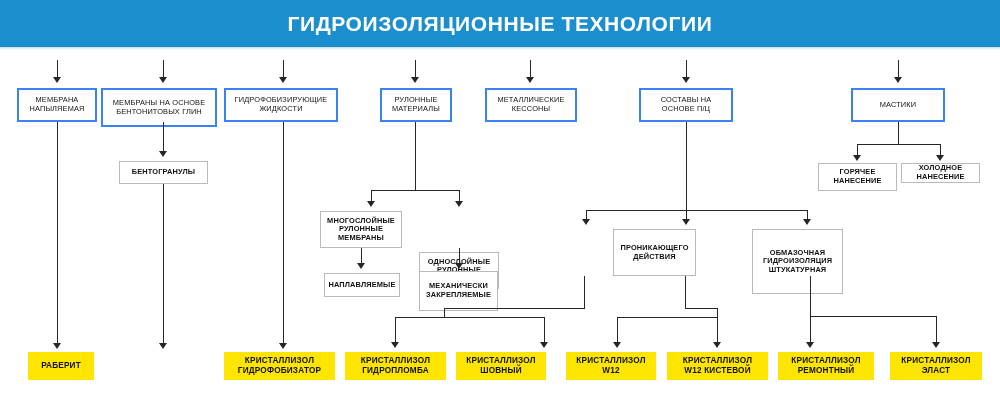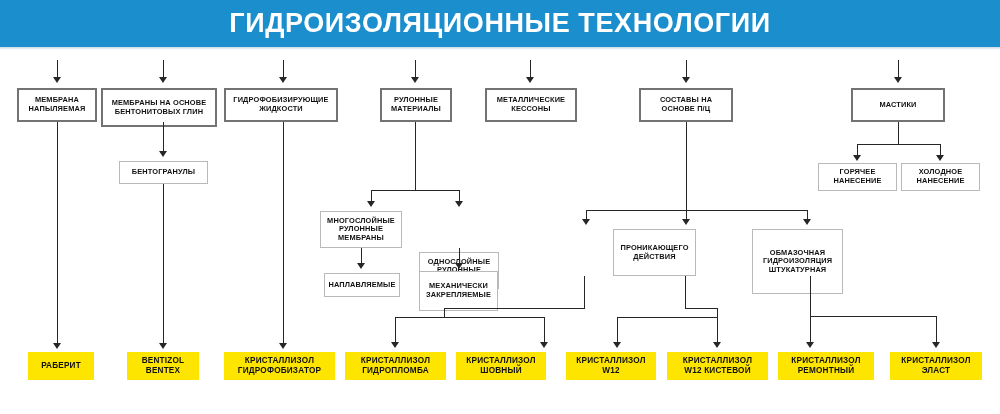--- a/index.html
+++ b/index.html
@@ -13,21 +13,21 @@
 
   
   .banner{
     position:absolute;left:0;top:0;width:1000px;height:47px;
     background:#1b8ecd;
   }
   .banner-title{
     position:absolute;left:0;top:0;width:1000px;height:47px;
     display:flex;align-items:center;justify-content:center;
     color:#ffffff;
-    font-size:27px;font-weight:bold;letter-spacing:.6px;
+    font-size:21px;font-weight:bold;letter-spacing:.6px;
     text-transform:uppercase;
     white-space:nowrap;
   }
   .banner-shadow{
     position:absolute;left:0;top:47px;width:1000px;height:3px;
     background:linear-gradient(#c9dbe6,#ffffff);
   }
 
   
   .node{
@@ -36,22 +36,22 @@
     display:flex;align-items:center;justify-content:center;
     text-align:center;
     line-height:1.16;
     text-transform:uppercase;
     color:#111111;
     background:#ffffff;
     padding:1px 2px;
   }
   .node span{display:block;}
   .node.blue{
-    border:2px solid #737373;
-    font-size:7.4px;font-weight:bold;letter-spacing:.15px;
+    border:2px solid #3b82f6;
+    font-size:7.4px;font-weight:normal;letter-spacing:.15px;
   }
   .node.grey{
     border:1px solid #b9b9b9;
     font-size:7.4px;font-weight:bold;letter-spacing:.15px;
   }
   .node.yellow{
     border:none;background:#fde500;
     font-size:8.2px;font-weight:bold;letter-spacing:.2px;
   }
 
@@ -260,39 +260,33 @@
   <div class="ln v" style="left:940px;top:144px;height:12px;"></div>
   <div class="arw" style="left:936.3px;top:155px;"></div>
 
   <div class="node grey" style="left:818px;top:163px;width:79px;height:28px;">
     <div>
       <span>ГОРЯЧЕЕ</span>
       <span>НАНЕСЕНИЕ</span>
     </div>
   </div>
 
-  <div class="node grey" style="left:901px;top:163px;width:79px;height:28px;">
+  <div class="node grey" style="left:901px;top:163px;width:79px;height:20px;">
     <div>
       <span>ХОЛОДНОЕ</span>
       <span>НАНЕСЕНИЕ</span>
     </div>
   </div>
 
   <div class="node yellow" style="left:28px;top:352px;width:66px;height:28px;">
     <div>
       <span>РАБЕРИТ</span>
     </div>
   </div>
 
-  <div class="node yellow" style="left:127px;top:352px;width:72px;height:28px;">
-    <div>
-      <span>BENTIZOL</span>
-      <span>BENTEX</span>
-    </div>
-  </div>
 
   <div class="node yellow" style="left:224px;top:352px;width:111px;height:28px;">
     <div>
       <span>КРИСТАЛЛИЗОЛ</span>
       <span>ГИДРОФОБИЗАТОР</span>
     </div>
   </div>
 
   <div class="node yellow" style="left:345px;top:352px;width:101px;height:28px;">
     <div>

